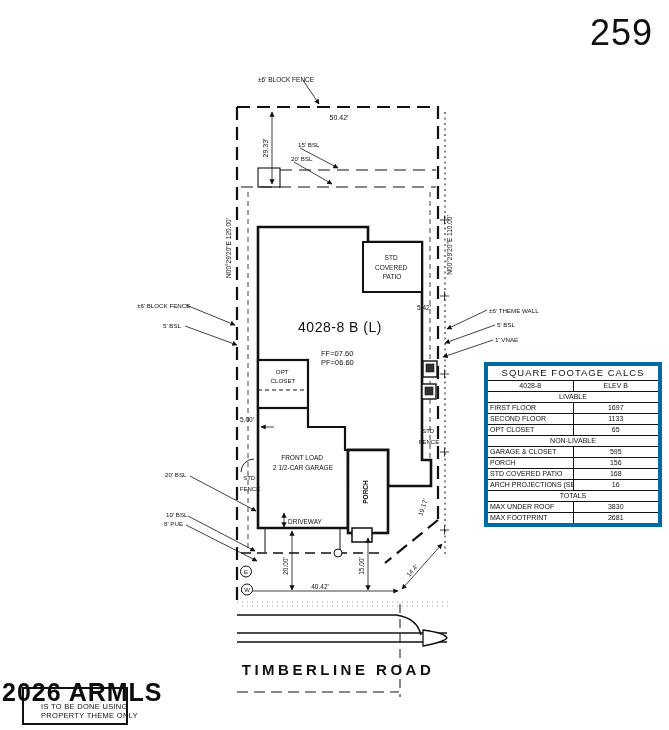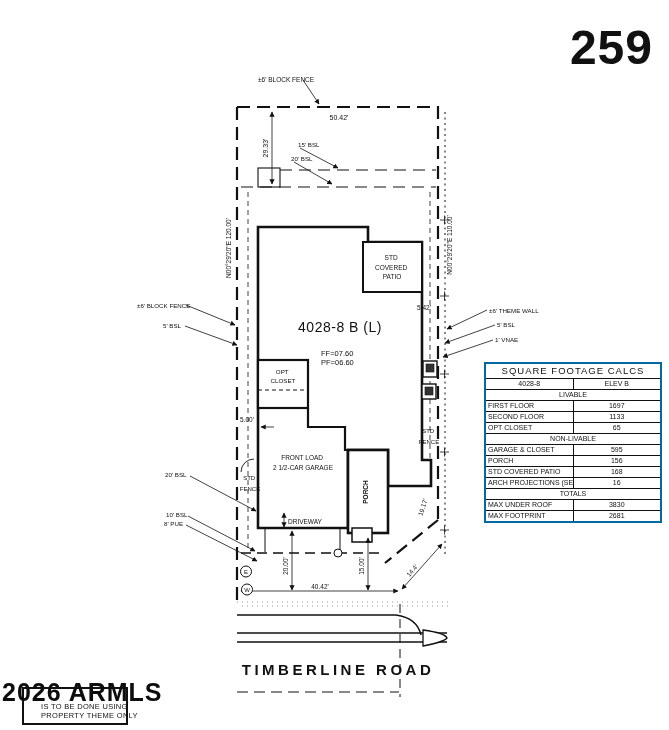--- a/index.html
+++ b/index.html
@@ -1,29 +1,29 @@
 <!DOCTYPE html>
 <html><head>
 <meta charset="utf-8">
 <style>
   html,body{margin:0;padding:0;background:#e8e8e8;}
   .canvas{position:relative;width:669px;height:730px;background:#ffffff;
     font-family:"Liberation Sans",sans-serif;color:#111;overflow:hidden;}
   .plan-svg{position:absolute;left:0;top:0;}
-  .page-number{position:absolute;right:16px;top:20px;font-size:48px;font-weight:700;
+  .page-number{position:absolute;right:16px;top:12px;font-size:36px;font-weight:400;
     letter-spacing:1px;font-family:"Liberation Sans",sans-serif;}
   
   .sqft-table{position:absolute;left:484px;top:362px;width:178px;
     border-collapse:collapse;table-layout:fixed;background:#fff;}
   .sqft-table td{border:1px solid #111;font-size:7px;line-height:10px;height:10px;
     padding:0 0 0 2px;white-space:nowrap;overflow:hidden;}
   .sqft-table td.c{text-align:center;padding:0;}
   .sqft-table td.v{width:42px;text-align:center;padding:0;}
   .sqft-table td.title{font-size:9.5px;letter-spacing:1px;height:14px;line-height:14px;text-align:center;padding:0;}
-  .sqft-table{border:2px solid #0369a1;}
+  .sqft-table{border:4px solid #0369a1;}
   
   .watermark{position:absolute;left:2px;top:678px;font-size:25px;font-weight:700;
     letter-spacing:1px;color:#0d0d0d;z-index:5;white-space:nowrap;}
   .note-box{position:absolute;left:22px;top:687px;width:106px;height:38px;
     border:2px solid #111;background:#fff;z-index:4;text-align:center;
     padding-top:13px;box-sizing:border-box;}
   .note-box div{font-size:7.5px;line-height:9px;letter-spacing:0.3px;white-space:nowrap;margin-left:17px;}
   text{fill:#111;font-family:"Liberation Sans",sans-serif;}
 </style>
 </head>

